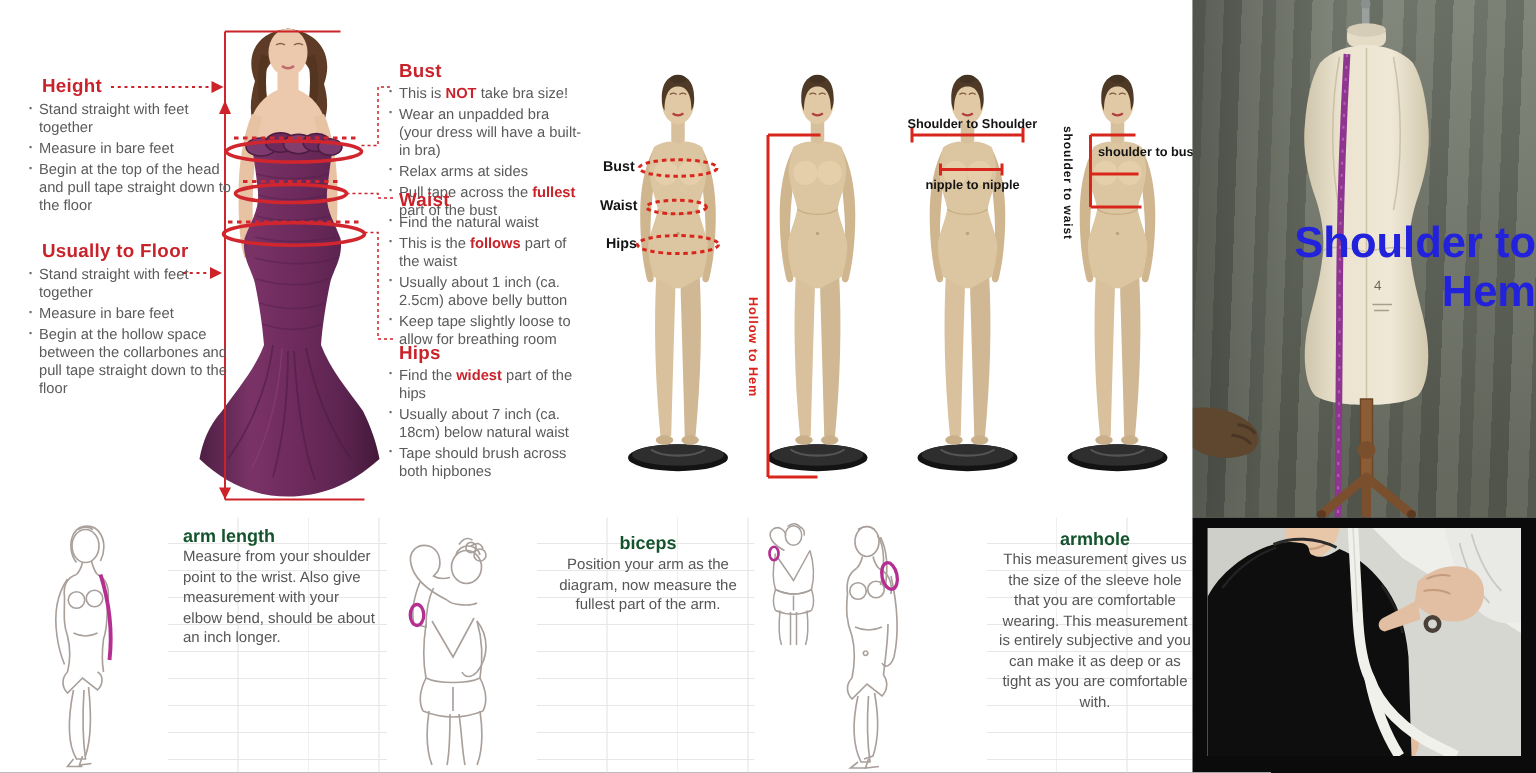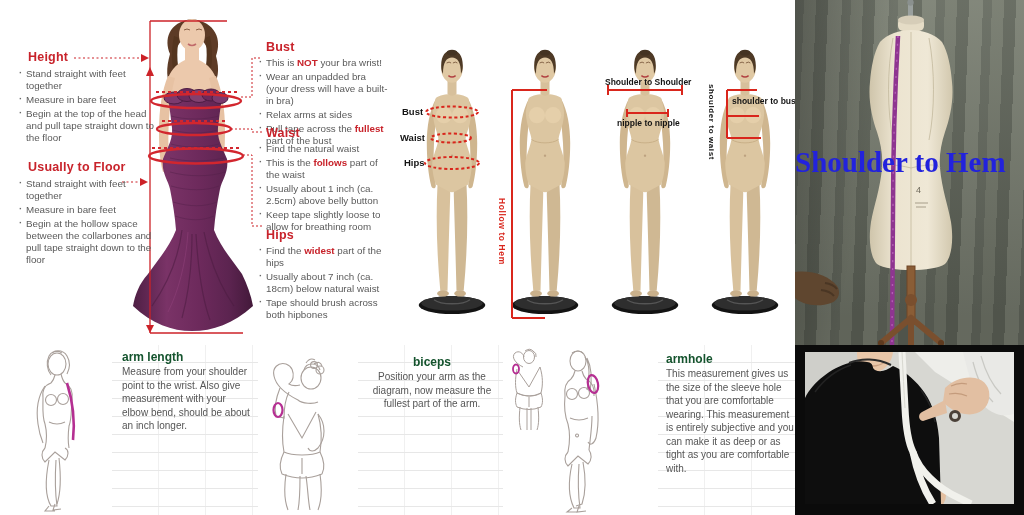--- a/index.html
+++ b/index.html
@@ -19,22 +19,22 @@
   .vtext{writing-mode:vertical-rl;text-orientation:mixed;white-space:nowrap;position:absolute;
          font-weight:bold;letter-spacing:.6px;}
   .v-red{color:#d9261c;font-size:8.5px;}
   .v-black{color:#141414;font-size:8px;}
   
   .drape{position:absolute;left:795px;top:0;width:229px;height:345px;overflow:hidden;
     background:
       linear-gradient(100deg, rgba(0,0,0,.28), rgba(0,0,0,0) 35%),
       linear-gradient(to bottom, rgba(255,255,255,.06), rgba(0,0,0,.18) 92%),
       repeating-linear-gradient(92deg,#666b60 0 9px,#757a6d 9px 21px,#61665b 21px 33px,#7b8073 33px 47px);}
-  .blue-caption{position:absolute;left:0;top:146px;width:100%;text-align:left;
-    font-size:29px;font-weight:bold;color:#2222dd;letter-spacing:0;font-family:Liberation Serif, serif;}
+  .blue-caption{position:absolute;left:0;top:146px;width:100%;text-align:right;
+    font-size:29px;font-weight:bold;color:#2222dd;letter-spacing:0;}
   .form-size{position:absolute;left:121px;top:186px;color:#6e685a;font-size:9px;text-align:center;line-height:9px;}
   
   .grid-col{position:absolute;top:345px;height:170px;
     background-image:
       repeating-linear-gradient(to bottom,transparent 0 17px,#e7e7e7 17px 18px),
       repeating-linear-gradient(to right,transparent 0 46px,#f0f0f0 46px 47px);}
   .bt-title{font-weight:bold;font-size:12px;color:#14532d;margin:0 0 1px 0;}
   .bt-body{font-size:10px;line-height:13.5px;color:#555555;margin:0;}
   .bt-text{position:absolute;}
   
@@ -125,21 +125,21 @@
 
     <div class="red-title" style="left:28px;top:160px;">Usually to Floor</div>
     <div class="bullets" style="left:18px;top:178px;width:140px;">
       <div class="bullet"><span>Stand straight with feet together</span></div>
       <div class="bullet"><span>Measure in bare feet</span></div>
       <div class="bullet"><span>Begin at the hollow space between the collarbones and pull tape straight down to the floor</span></div>
     </div>
 
     <div class="red-title" style="left:266px;top:40px;">Bust</div>
     <div class="bullets" style="left:258px;top:57px;width:130px;">
-      <div class="bullet"><span>This is </span><span class="em-red">NOT</span><span> your bra wrist!</span></div>
+      <div class="bullet"><span>This is </span><span class="em-red">NOT</span><span> take bra size!</span></div>
       <div class="bullet"><span>Wear an unpadded bra (your dress will have a built-in bra)</span></div>
       <div class="bullet"><span>Relax arms at sides</span></div>
       <div class="bullet"><span>Pull tape across the </span><span class="em-red">fullest</span><span> part of the bust</span></div>
     </div>
 
     <div class="red-title" style="left:266px;top:126px;">Waist</div>
     <div class="bullets" style="left:258px;top:143px;width:128px;">
       <div class="bullet"><span>Find the natural waist</span></div>
       <div class="bullet"><span>This is the </span><span class="em-red">follows</span><span> part of the waist</span></div>
       <div class="bullet"><span>Usually about 1 inch (ca. 2.5cm) above belly button</span></div>
@@ -356,21 +356,21 @@
         <path d="M26,116 C22,134 22,148 28,160 L34,160 C32,146 32,130 33,116"></path>
         <path d="M37,114 C40,130 40,144 36,156 L30,158"></path>
         <path d="M26,160 l-5,4 l11,0 M33,158 l-2,6 l9,-1"></path>
 
         <path d="M48,36 C52,54 54,72 50,90 C48,96 44,98 42,94"></path>
         <path d="M43,102 C44,92 46,80 46,68"></path>
       </g>
       <ellipse cx="47" cy="36" rx="5" ry="9" transform="rotate(-12 47 36)" stroke="#b52f92" stroke-width="2.2" fill="none"></ellipse>
     </svg>
 
-    <div class="bt-text" style="left:666px;top:352px;width:128px;">
+    <div class="bt-text" style="left:666px;top:352px;width:128px;text-align:center;">
       <p class="bt-title">armhole</p>
       <p class="bt-body">This measurement gives us the size of the sleeve hole that you are comfortable wearing. This measurement is entirely subjective and you can make it as deep or as tight as you are comfortable with.</p>
     </div>
   </div>
 
   <div class="photo-frame">
     <svg width="209" height="152" viewBox="0 0 209 152">
       <rect width="209" height="152" fill="#d7d7d2"></rect>
       <polygon points="110,0 209,0 209,70 130,20" fill="#eeeeea"></polygon>
       <rect x="0" y="0" width="60" height="152" fill="#cfcfca"></rect>

